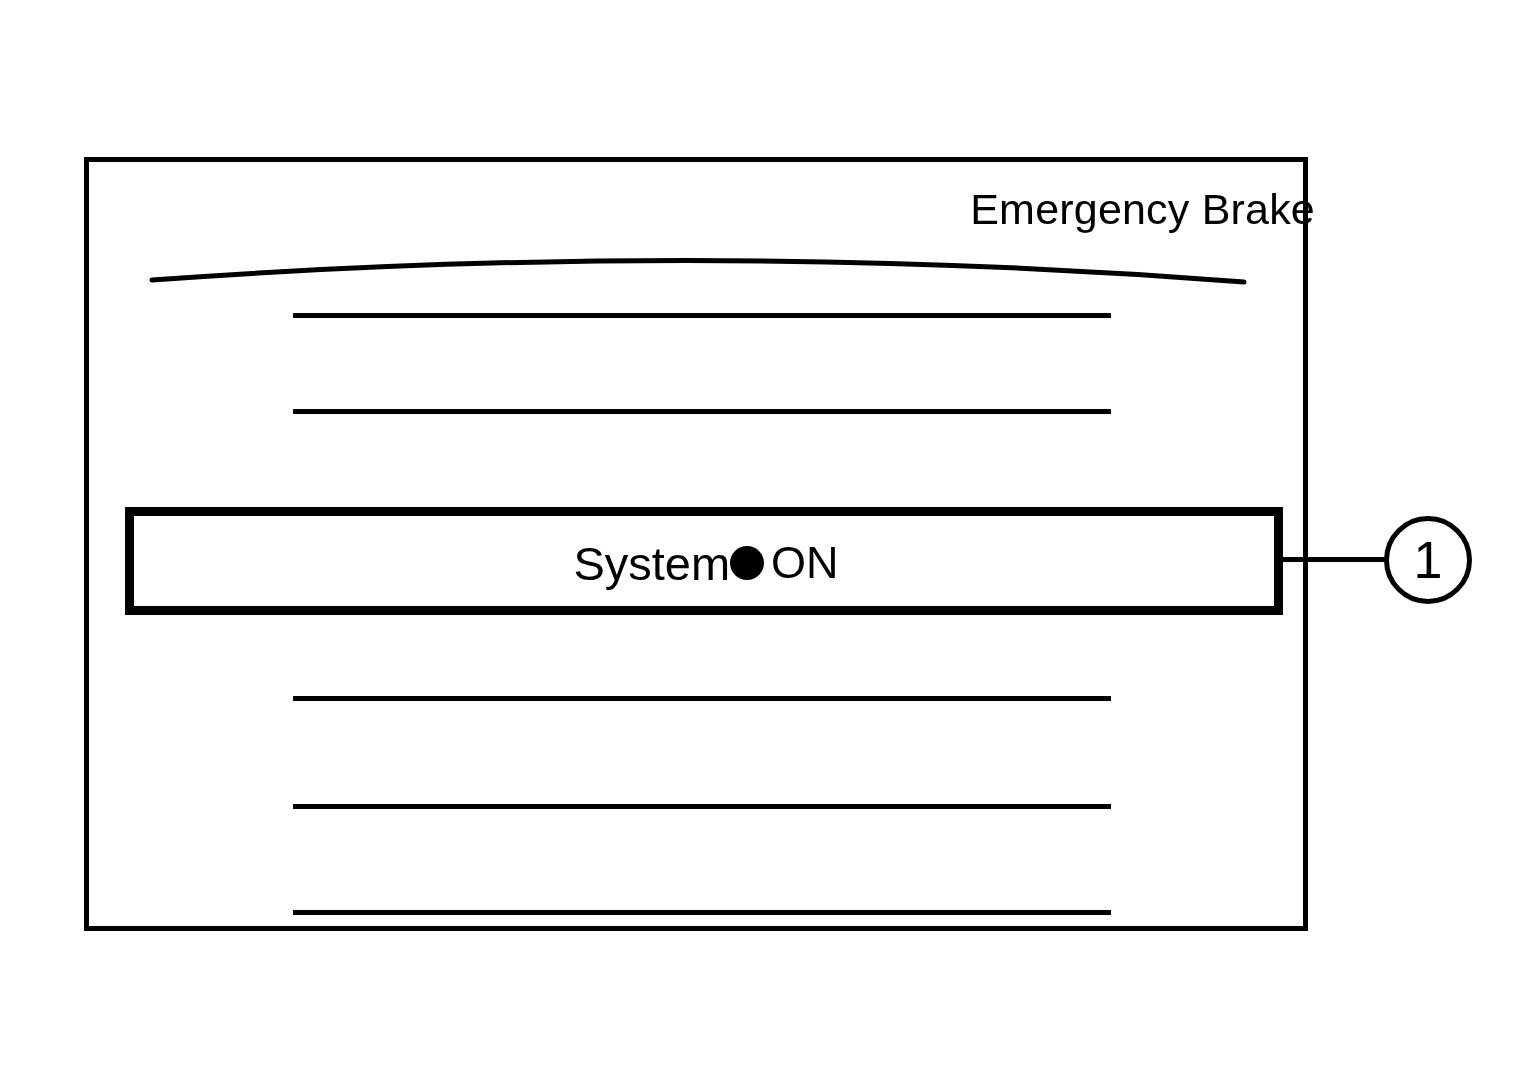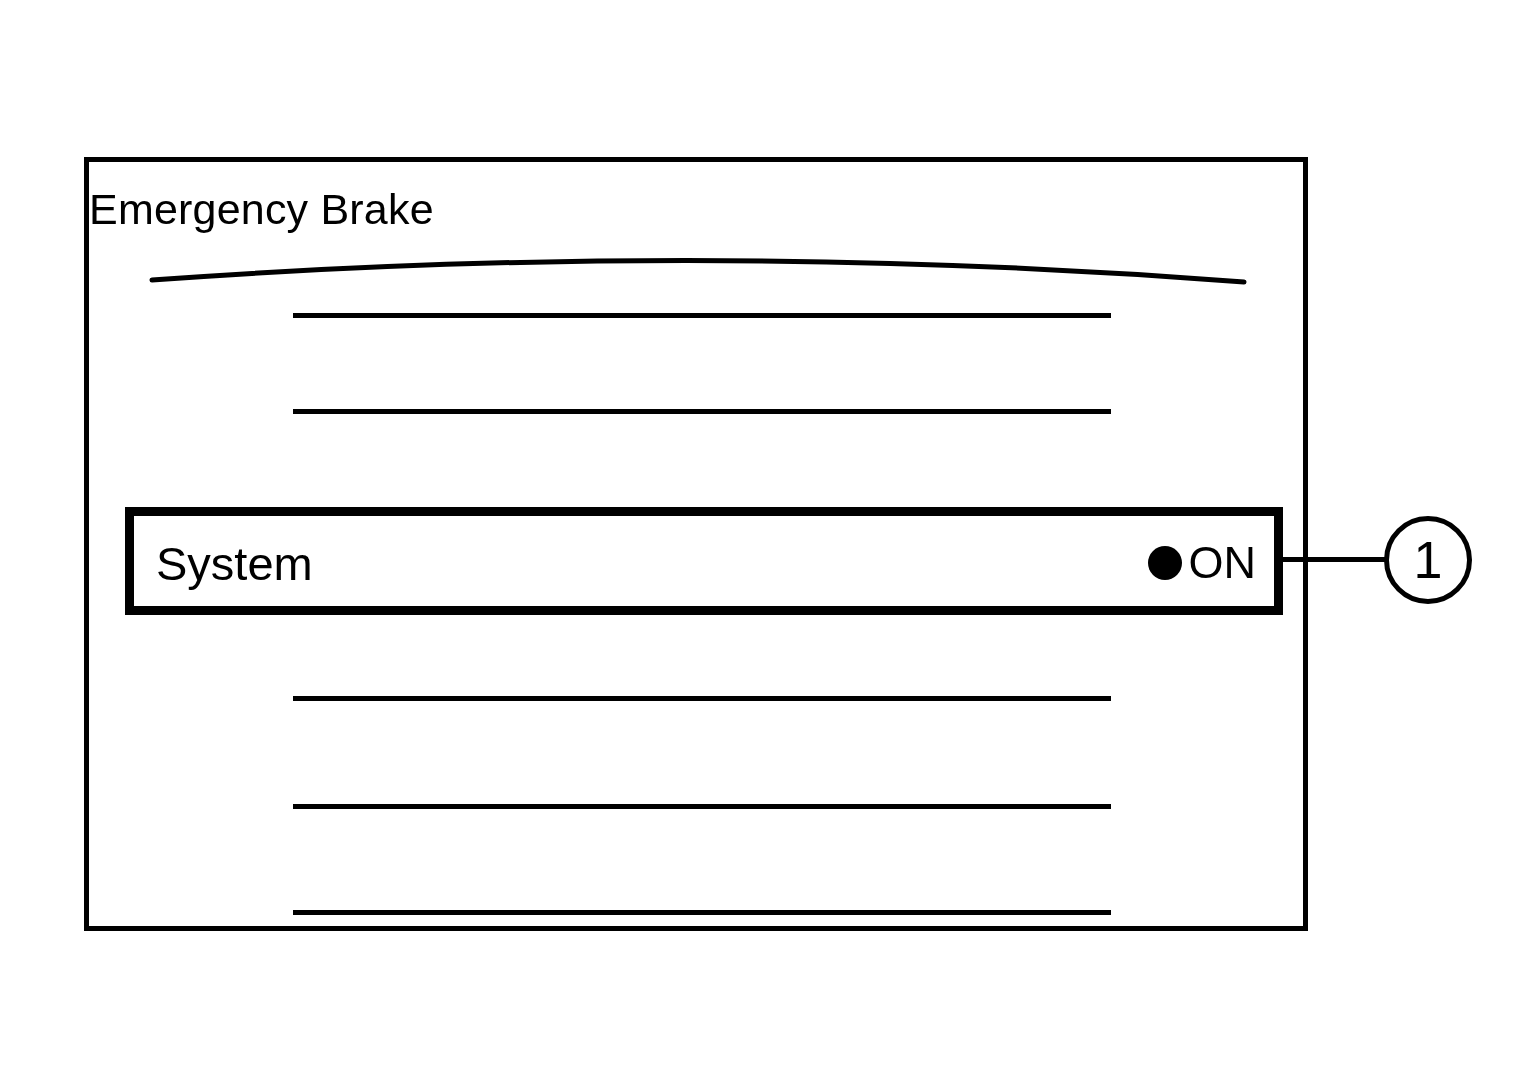--- a/index.html
+++ b/index.html
@@ -30,25 +30,26 @@
     box-sizing: border-box;
     background: #ffffff;
   }
 
   
   #screen-title {
     position: absolute;
     left: 0;
     top: 22px;
     width: 100%;
-    text-align: left;
+    text-align: right;
     font-size: 43px;
     line-height: 50px;
     letter-spacing: 0.2px;
     white-space: nowrap;
+    padding-left: 12px;
   }
 
   
   #title-arc {
     position: absolute;
     left: 0;
     top: 70px;
     width: 1214px;
     height: 70px;
     overflow: visible;
@@ -68,21 +69,21 @@
     position: absolute;
     left: 36px;
     top: 345px;
     width: 1158px;
     height: 108px;
     border: 9px solid #000000;
     box-sizing: border-box;
     background: #ffffff;
     display: flex;
     align-items: center;
-    justify-content: space-between;
+    justify-content: center;
     padding: 4px 18px 0 22px;
   }
   #row-label {
     font-size: 47px;
     line-height: 55px;
     white-space: nowrap;
   }
   #row-status {
     display: flex;
     align-items: center;

